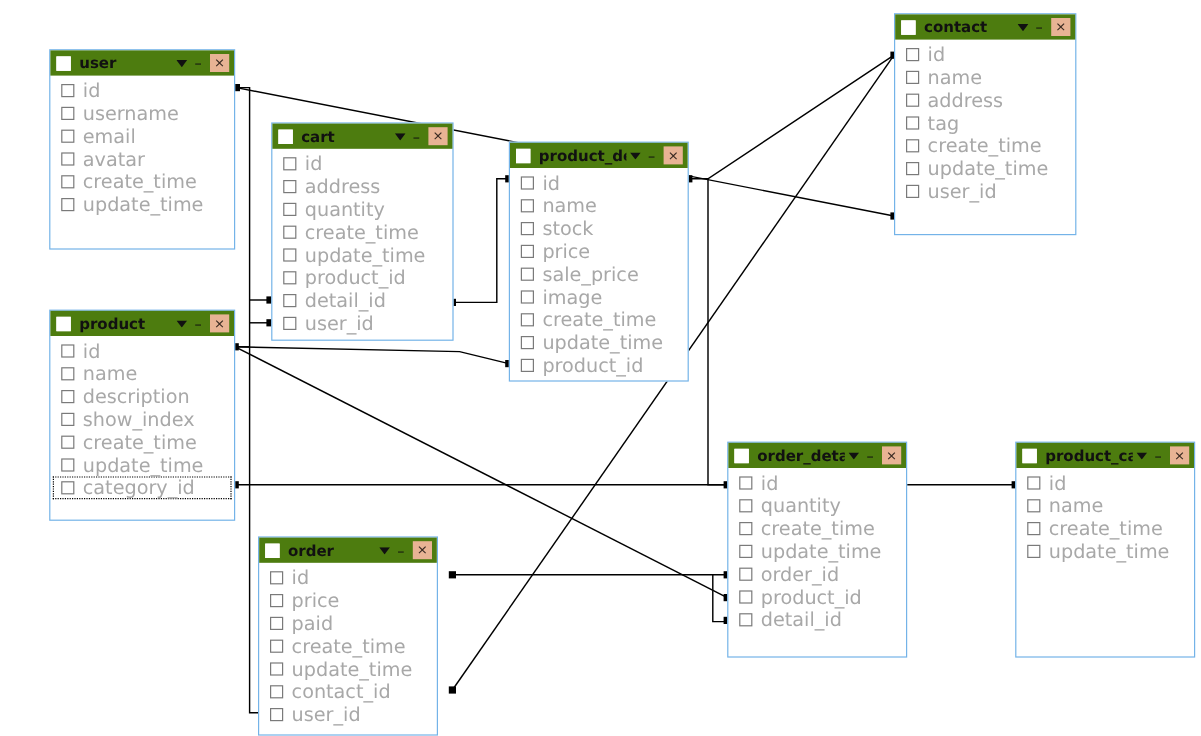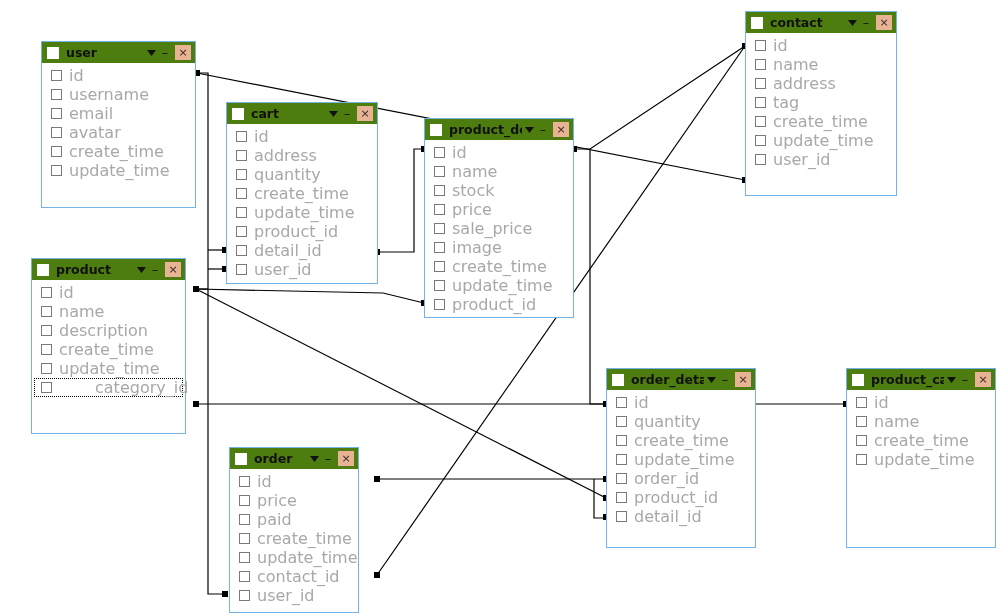--- a/index.html
+++ b/index.html
@@ -62,21 +62,20 @@
   .field-row{
     display:flex;align-items:center;
     height:19px;
     padding-left:6px;
     box-sizing:border-box;
     border:1px solid transparent;
     margin:0 2px;
   }
   .field-row.selected{
     border:1px dotted #000000;
-    gap:36px;
   }
   .fld-check{
     width:11px;height:11px;
     background:#ffffff;
     border:1.3px solid #7a7a7a;
     box-sizing:border-box;
     flex:0 0 auto;
   }
   .fld-name{
     margin-left:7px;
@@ -329,21 +328,21 @@
           <span class="fld-check"></span>
           <span class="fld-name">update_time</span>
         </div>
         <div class="field-row">
           <span class="fld-check"></span>
           <span class="fld-name">user_id</span>
         </div>
       </div>
   </div>
 
-  <div class="table-box" style="left: 31px; top: 258px; width: 155px; height: 176px;">
+  <div class="table-box" style="left: 41px; top: 258px; width: 155px; height: 176px;">
     <div class="tb-header">
       <span class="tb-check"></span>
       <span class="tb-title">product</span>
       <span class="tb-ctrls">
         <span class="ctrl-caret">
           <svg width="9" height="6" viewBox="0 0 9 6">
               <path d="M0 0 L9 0 L4.5 6 Z" fill="#111"></path>
             </svg>
         </span>
         <span class="ctrl-min">–</span>
@@ -358,34 +357,38 @@
         <div class="field-row">
           <span class="fld-check"></span>
           <span class="fld-name">name</span>
         </div>
         <div class="field-row">
           <span class="fld-check"></span>
           <span class="fld-name">description</span>
         </div>
         <div class="field-row">
           <span class="fld-check"></span>
+          <span class="fld-name">show_index</span>
+        </div>
+        <div class="field-row">
+          <span class="fld-check"></span>
           <span class="fld-name">create_time</span>
         </div>
         <div class="field-row">
           <span class="fld-check"></span>
           <span class="fld-name">update_time</span>
         </div>
         <div class="field-row selected">
           <span class="fld-check"></span>
           <span class="fld-name">category_id</span>
         </div>
       </div>
   </div>
 
-  <div class="table-box" style="left: 229px; top: 447px; width: 130px; height: 166px;">
+  <div class="table-box" style="left: 215px; top: 447px; width: 150px; height: 166px;">
     <div class="tb-header">
       <span class="tb-check"></span>
       <span class="tb-title">order</span>
       <span class="tb-ctrls">
         <span class="ctrl-caret">
           <svg width="9" height="6" viewBox="0 0 9 6">
               <path d="M0 0 L9 0 L4.5 6 Z" fill="#111"></path>
             </svg>
         </span>
         <span class="ctrl-min">–</span>

